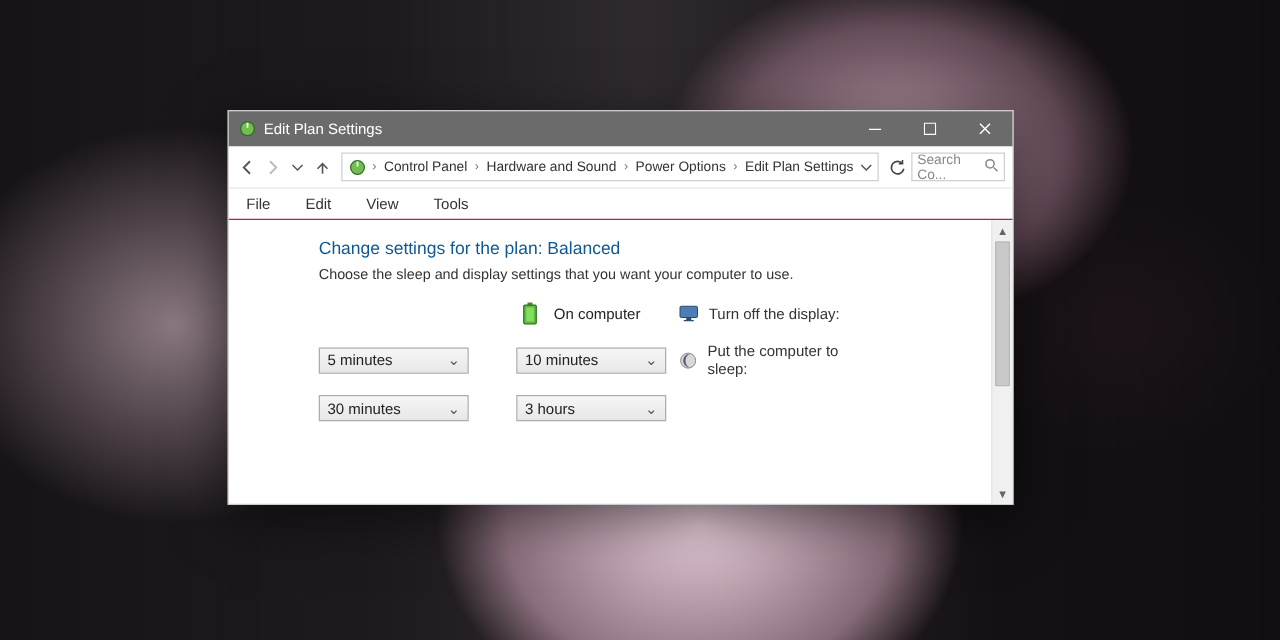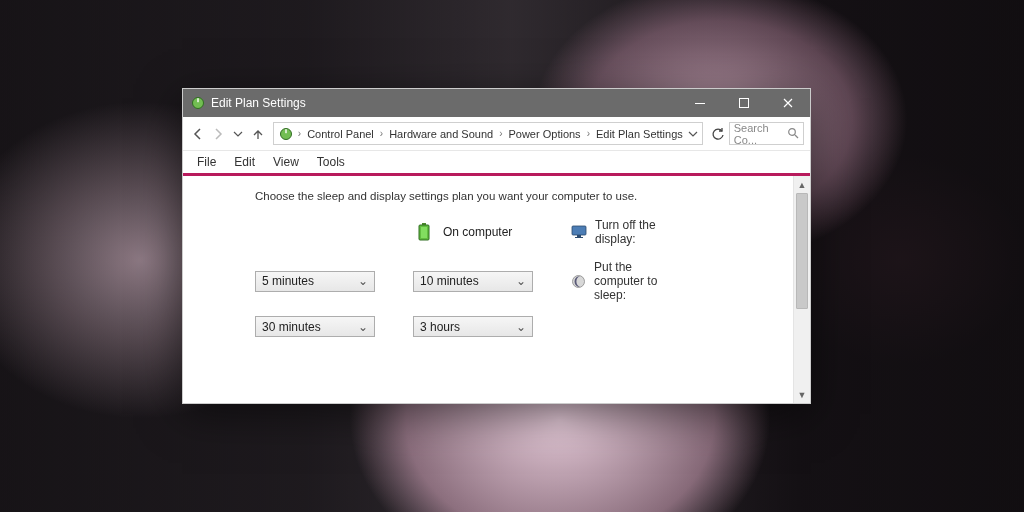--- a/index.html
+++ b/index.html
@@ -60,43 +60,43 @@
   .addrbar .tail { margin-left:auto; display:flex; align-items:center; gap:4px; color:#555; }
   .refresh { width:22px; height:22px; display:flex; align-items:center; justify-content:center; color:#444; }
   .searchbox {
     width: 90px; height: 23px; border: 1px solid #cfcfcf;
     display:flex; align-items:center; padding: 0 4px;
     color:#888; font-size:11px; gap:4px; background:#fff;
   }
   .searchbox .mag { margin-left:auto; }
 
   .menubar {
-    height: 25px; border-bottom: 3px solid #be185d;
-    display:flex; align-items:center; gap: 2px;
+    height: 25px; border-bottom: 1px solid #be185d;
+    display:flex; align-items:center; gap: 12px;
     padding: 0 6px;
     font-size: 12px; color:#333;
     flex-shrink:0;
   }
   .menubar .mi { padding: 2px 8px; }
 
   .body {
     flex:1; display:flex; overflow:hidden;
     position:relative;
   }
   .content {
     flex:1; padding: 14px 40px 10px 72px;
     font-size: 12px; color:#333;
     overflow:hidden;
   }
   .heading { color:#0a5a9a; font-size: 14px; margin-bottom: 8px; }
   .sub { font-size: 11.5px; color:#333; margin-bottom: 16px; }
   .power-table { display:grid; grid-template-columns: 158px 130px 130px; row-gap: 14px; align-items:center; }
   .colhdr { display:flex; align-items:center; gap:8px; font-size:12px; color:#222; }
   .colhdr .ico { width:22px; height:18px; display:flex; align-items:center; justify-content:center; }
-  .rowlabel { display:flex; align-items:center; gap:8px; font-size:12px;margin-left:28px; }
+  .rowlabel { display:flex; align-items:center; gap:8px; font-size:12px; }
   .rowlabel .rico { width:16px; height:16px; display:flex; align-items:center; justify-content:center; }
   .dropdown {
     width: 120px; height: 21px;
     border: 1px solid #adadad;
     background: linear-gradient(#f6f6f6, #e7e7e7);
     display:flex; align-items:center; justify-content:space-between;
     padding: 0 6px; font-size: 12px; color:#222;
   }
   .dropdown .chev { color:#555; }
   .links { margin-top: 26px; }
@@ -208,21 +208,22 @@
 
     <div class="menubar">
       <span class="mi">File</span>
       <span class="mi">Edit</span>
       <span class="mi">View</span>
       <span class="mi">Tools</span>
     </div>
 
     <div class="body">
       <div class="content">
-        <div class="sub">Choose the sleep and display settings plan you want your computer to use.</div>
+        <div class="heading">Change settings for the plan: Balanced</div>
+        <div class="sub">Choose the sleep and display settings that you want your computer to use.</div>
 
         <div class="power-table">
           <div></div>
           <div class="colhdr">
             <span class="ico">
               <svg width="16" height="20" viewBox="0 0 16 20">
                   <rect x="6" y="1" width="4" height="2" fill="#4a8a2a"></rect>
                   <rect x="3" y="3" width="10" height="15" rx="1" fill="#5fbf3a" stroke="#2e6e1f" stroke-width="1"></rect>
                   <rect x="5" y="5" width="6" height="11" fill="#7fe05a"></rect>
                 </svg>

